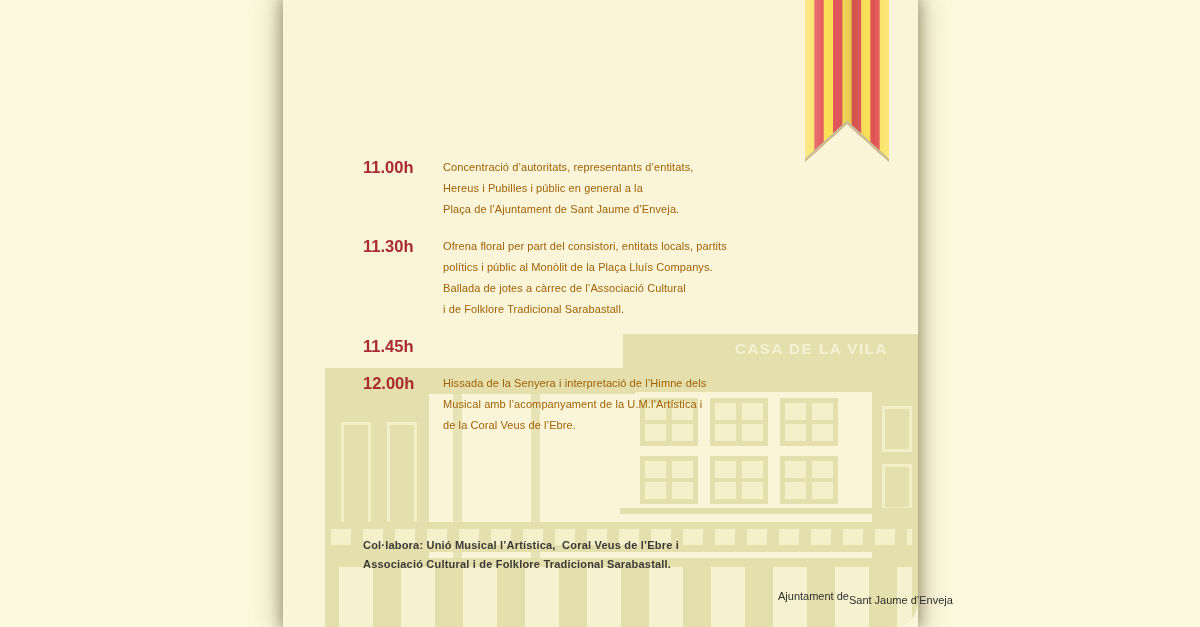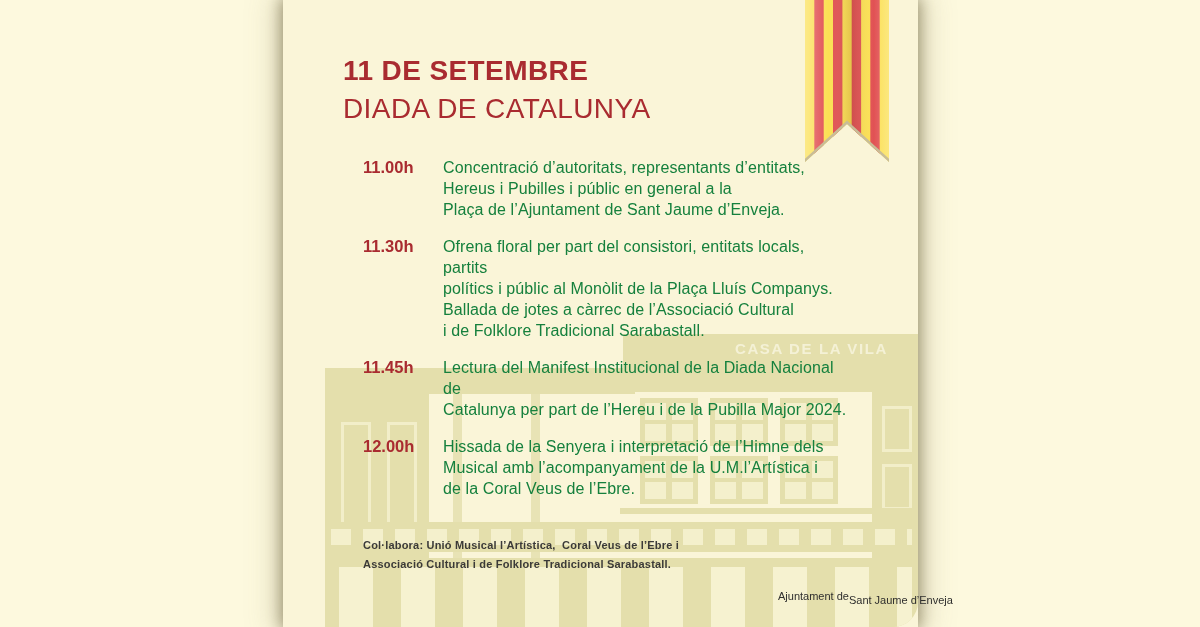--- a/index.html
+++ b/index.html
@@ -62,21 +62,21 @@
     color:#A92B30;line-height:1.1;
   }
   
   .schedule{position:absolute;left:80px;top:157px;width:490px;}
   .event{display:flex;align-items:flex-start;margin-bottom:16px;gap:17px;}
   .event .time{
     flex:0 0 54px;font-weight:bold;color:#A92B30;
     font-size:16.5px;line-height:21px;
   }
   .event .desc{
-    margin-left:9px;color:#15803d;font-size:16px;line-height:21px;
+    margin-left:9px;color:#a16207;font-size:11px;line-height:21px;
     white-space:pre-wrap;letter-spacing:.1px;
   }
   
   .collab{
     position:absolute;left:80px;top:536px;margin:0;
     font-size:11px;font-weight:bold;color:#3B3A38;line-height:19px;
     white-space:pre-wrap;letter-spacing:.2px;
   }
   
   .logo{
@@ -145,43 +145,37 @@
       <rect x="0" y="0" width="84" height="162" fill="#FBE054"></rect>
       <rect x="9.3" y="0" width="9.4" height="162" fill="#E15254"></rect>
       <rect x="28" y="0" width="9.4" height="162" fill="#E15254"></rect>
       <rect x="46.7" y="0" width="9.4" height="162" fill="#E15254"></rect>
       <rect x="65.3" y="0" width="9.4" height="162" fill="#E15254"></rect>
       <rect x="0" y="0" width="84" height="162" fill="url(#ribshade)"></rect>
       <path d="M-2,164 L42,124 L86,164" fill="none" stroke="#C8BD97" stroke-width="5"></path>
     </g>
   </svg>
 
-  <header class="title-block">
-    <h1>11 DE SETEMBRE</h1>
-    <h2>DIADA DE CATALUNYA</h2>
-  </header>
 
   <div class="schedule">
     <div class="event">
       <div class="time">11.00h</div>
       <div class="desc">Concentració d’autoritats, representants d’entitats,
 Hereus i Pubilles i públic en general a la
 Plaça de l’Ajuntament de Sant Jaume d’Enveja.</div>
     </div>
     <div class="event">
       <div class="time">11.30h</div>
       <div class="desc">Ofrena floral per part del consistori, entitats locals, partits
 polítics i públic al Monòlit de la Plaça Lluís Companys.
 Ballada de jotes a càrrec de l’Associació Cultural
 i de Folklore Tradicional Sarabastall.</div>
     </div>
     <div class="event">
       <div class="time">11.45h</div>
-      <div class="desc">Lectura del Manifest Institucional de la Diada Nacional de
-Catalunya per part de l’Hereu i de la Pubilla Major 2024.</div>
     </div>
     <div class="event">
       <div class="time">12.00h</div>
       <div class="desc">Hissada de la Senyera i interpretació de l’Himne dels
 Musical amb l’acompanyament de la U.M.l’Artística i
 de la Coral Veus de l’Ebre.</div>
     </div>
   </div>
 
   <p class="collab">Col·labora: Unió Musical l’Artística,  Coral Veus de l’Ebre i

